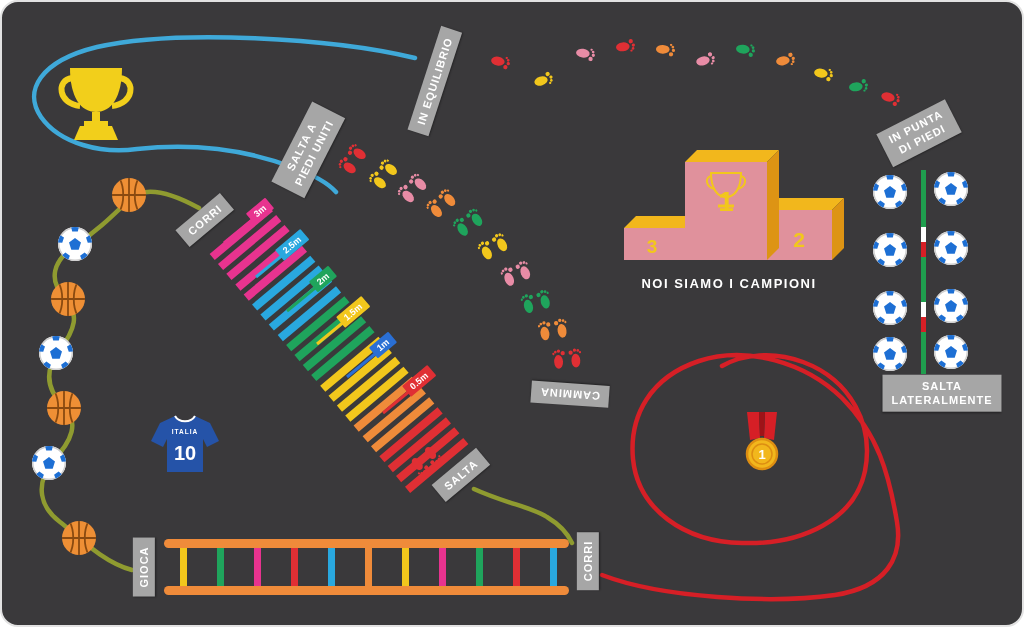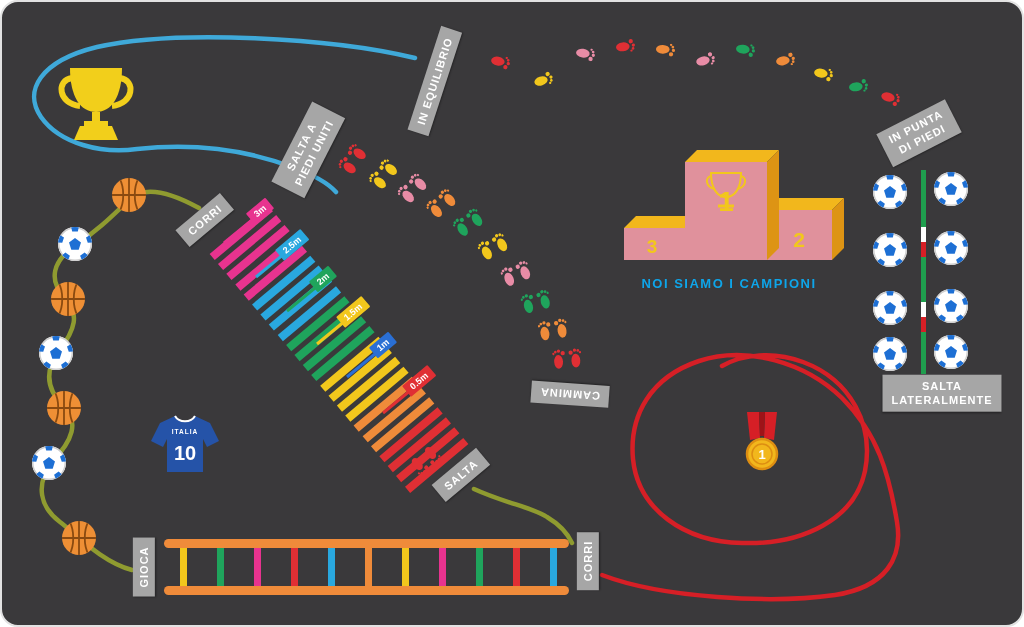--- a/index.html
+++ b/index.html
@@ -9,21 +9,21 @@
     border:2px solid #e2e2e2;border-radius:18px;overflow:hidden;
     font-family:"Liberation Sans", sans-serif;
   }
   svg.layer{position:absolute;left:0;top:0;pointer-events:none;}
   .glabel{
     position:absolute;background:#a6a6a6;color:#ffffff;font-weight:bold;
     font-size:11px;letter-spacing:1px;padding:4px 9px;white-space:nowrap;
     text-align:center;line-height:1.3;box-shadow:0 1px 2px rgba(0,0,0,.4);
   }
   .campioni{
-    position:absolute;color:#0ea5e9;font-weight:bold;font-size:13px;
+    position:absolute;color:#ffffff;font-weight:bold;font-size:13px;
     letter-spacing:1.5px;white-space:nowrap;transform:translate(-50%,-50%);
   }
   .ball{position:absolute;width:34px;height:34px;border-radius:50%;overflow:hidden;transform:translate(-50%,-50%);}
   .soccer{background:#ffffff;box-shadow:inset 0 0 0 1.5px #cfcfcf;}
   .bball{background:#ee8f35;}
   .foot{position:absolute;}
   .pair{position:absolute;display:flex;gap:3px;}
   #runway{
     position:absolute;left:337px;top:347px;width:76px;height:312px;
     transform:translate(-50%,-50%) rotate(-40deg);

